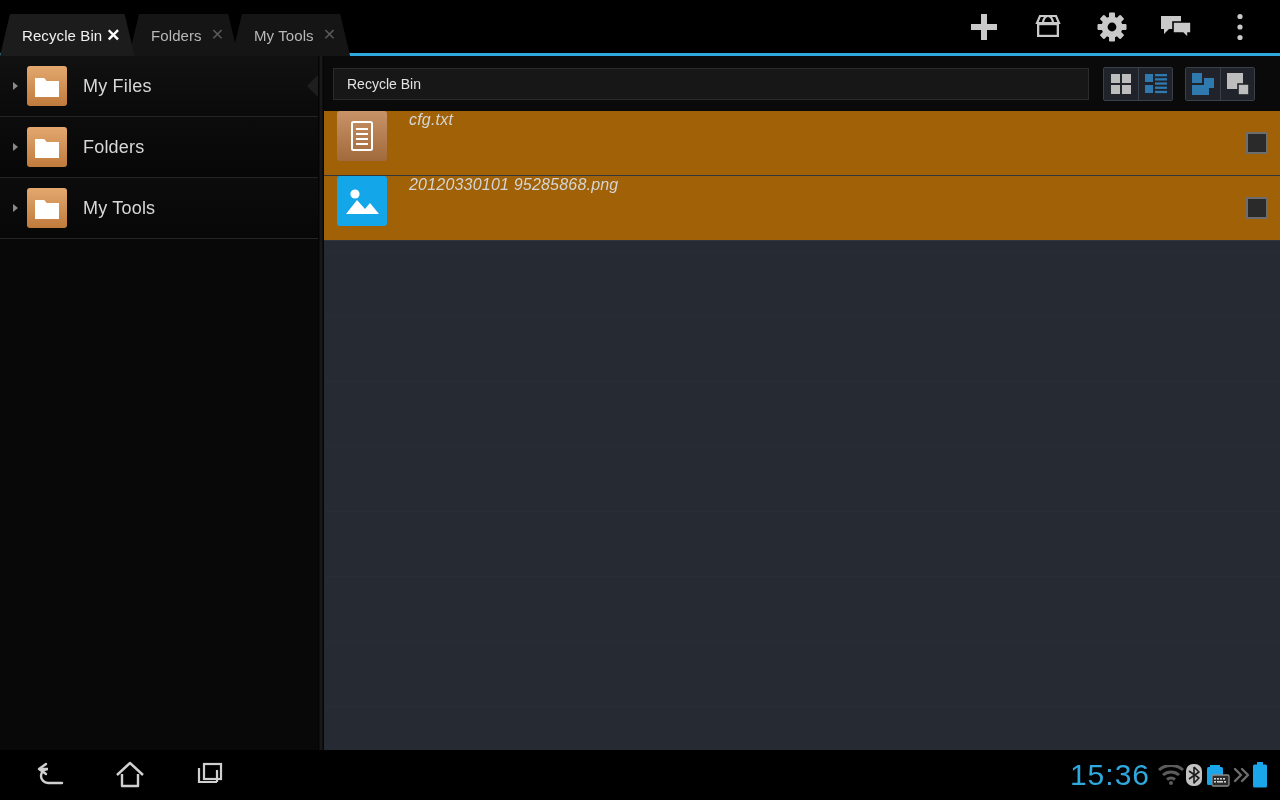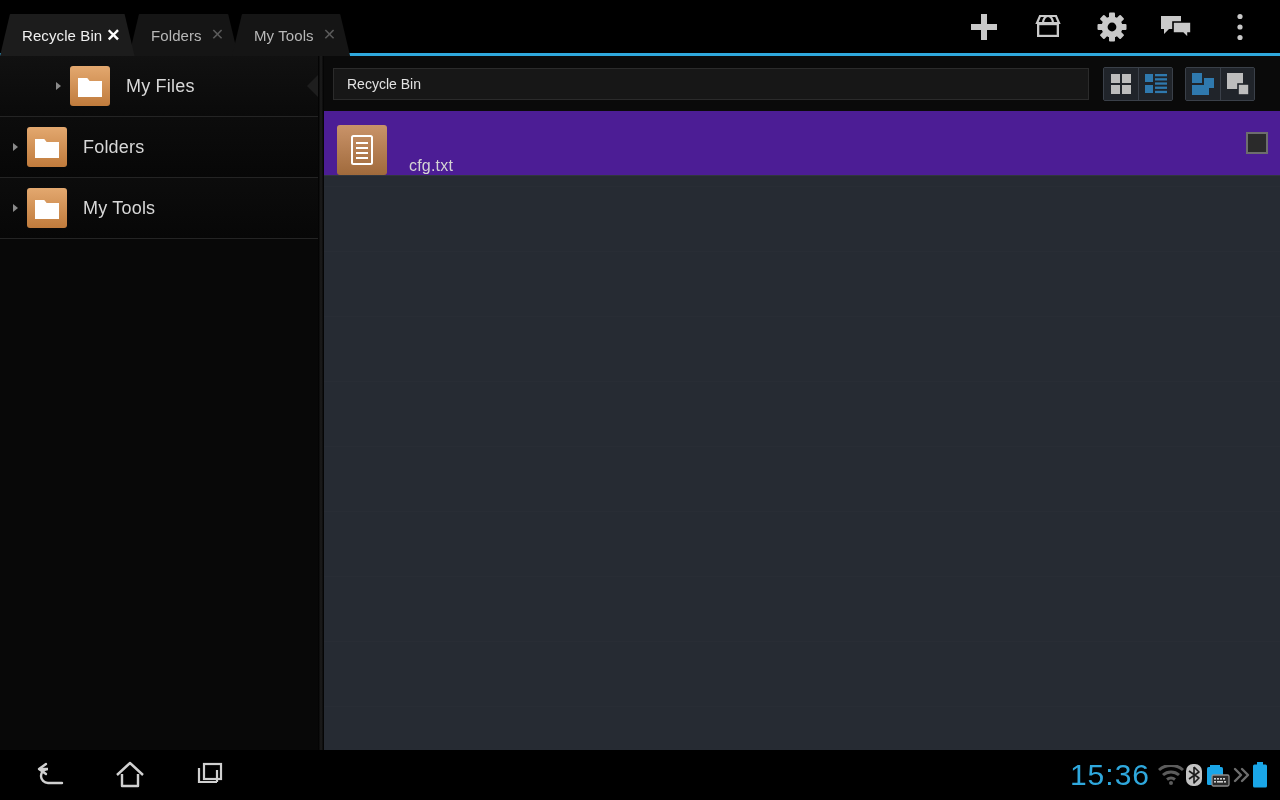--- a/index.html
+++ b/index.html
@@ -55,21 +55,21 @@
   
   .sidebar {
     position:absolute; left:0; top:0; width:318px; height:694px;
     background:#080808;
   }
   .side-item {
     position:relative; height:61px; display:flex; align-items:center;
     border-bottom:1px solid #242424;
     background:linear-gradient(180deg,#0c0c0c 0%,#070707 100%);
   }
-  .side-item.selected { background:linear-gradient(180deg,#111111 0%,#0a0a0a 100%);padding-left:43px; }
+  .side-item.selected { background:linear-gradient(180deg,#111111 0%,#0a0a0a 100%); }
   .side-arrow {
     width:22px; display:flex; align-items:center; justify-content:center;
     margin-left:4px;
   }
   .side-arrow i {
     display:block; width:0; height:0;
     border-left:5px solid #8a8a8a;
     border-top:4px solid transparent;
     border-bottom:4px solid transparent;
   }
@@ -119,23 +119,24 @@
   }
   .vbtn {
     width:34px; height:32px; display:flex; align-items:center; justify-content:center;
     background:#20242a;
   }
   .vbtn + .vbtn { border-left:1px solid #3a4049; }
 
   
   .filelist { position:absolute; left:0; top:55px; width:956px; }
   .file-row {
-    position:relative; height:65px; display:flex; align-items:flex-end;
+    position:relative; height:65px; display:flex; align-items:flex-start;
     border-bottom:1px solid #31363e;
-    background:#4c1d95;
+    background:#a16207;
+    font-style:italic;
   }
   .file-ico { margin-left:13px; width:50px; height:50px; flex:0 0 50px; }
   .file-name { margin-left:22px; color:#d4d4d4; font-size:16px; letter-spacing:.2px; }
   .file-check {
     position:absolute; right:12px; top:50%; transform:translateY(-50%);
     width:22px; height:22px; background:#2a2a2a; border:2px solid #6d6d6d;
   }
 
   
   .sysbar {
@@ -342,20 +343,29 @@
             <rect x="19" y="17" width="12" height="2" fill="#fff"></rect>
             <rect x="19" y="22" width="12" height="2" fill="#fff"></rect>
             <rect x="19" y="27" width="12" height="2" fill="#fff"></rect>
             <rect x="19" y="32" width="12" height="2" fill="#fff"></rect>
           </svg>
           <span class="file-name">cfg.txt</span>
           <span class="file-check"></span>
         </div>
 
 
+        <div class="file-row">
+          <svg class="file-ico" viewBox="0 0 50 50">
+            <rect x="0" y="0" width="50" height="50" rx="3" fill="#13a6e8"></rect>
+            <circle cx="18" cy="18" r="4.6" fill="#fff"></circle>
+            <path d="M9 38 L20 24 L28 33 L33 27 L42 38 Z" fill="#fff"></path>
+          </svg>
+          <span class="file-name">20120330101 95285868.png</span>
+          <span class="file-check"></span>
+        </div>
 
       </div>
     </div>
   </div>
 
   <div class="sysbar">
 
     <div class="navbtns">
       <div class="navbtn">
         <svg width="30" height="26" viewBox="0 0 30 26">

